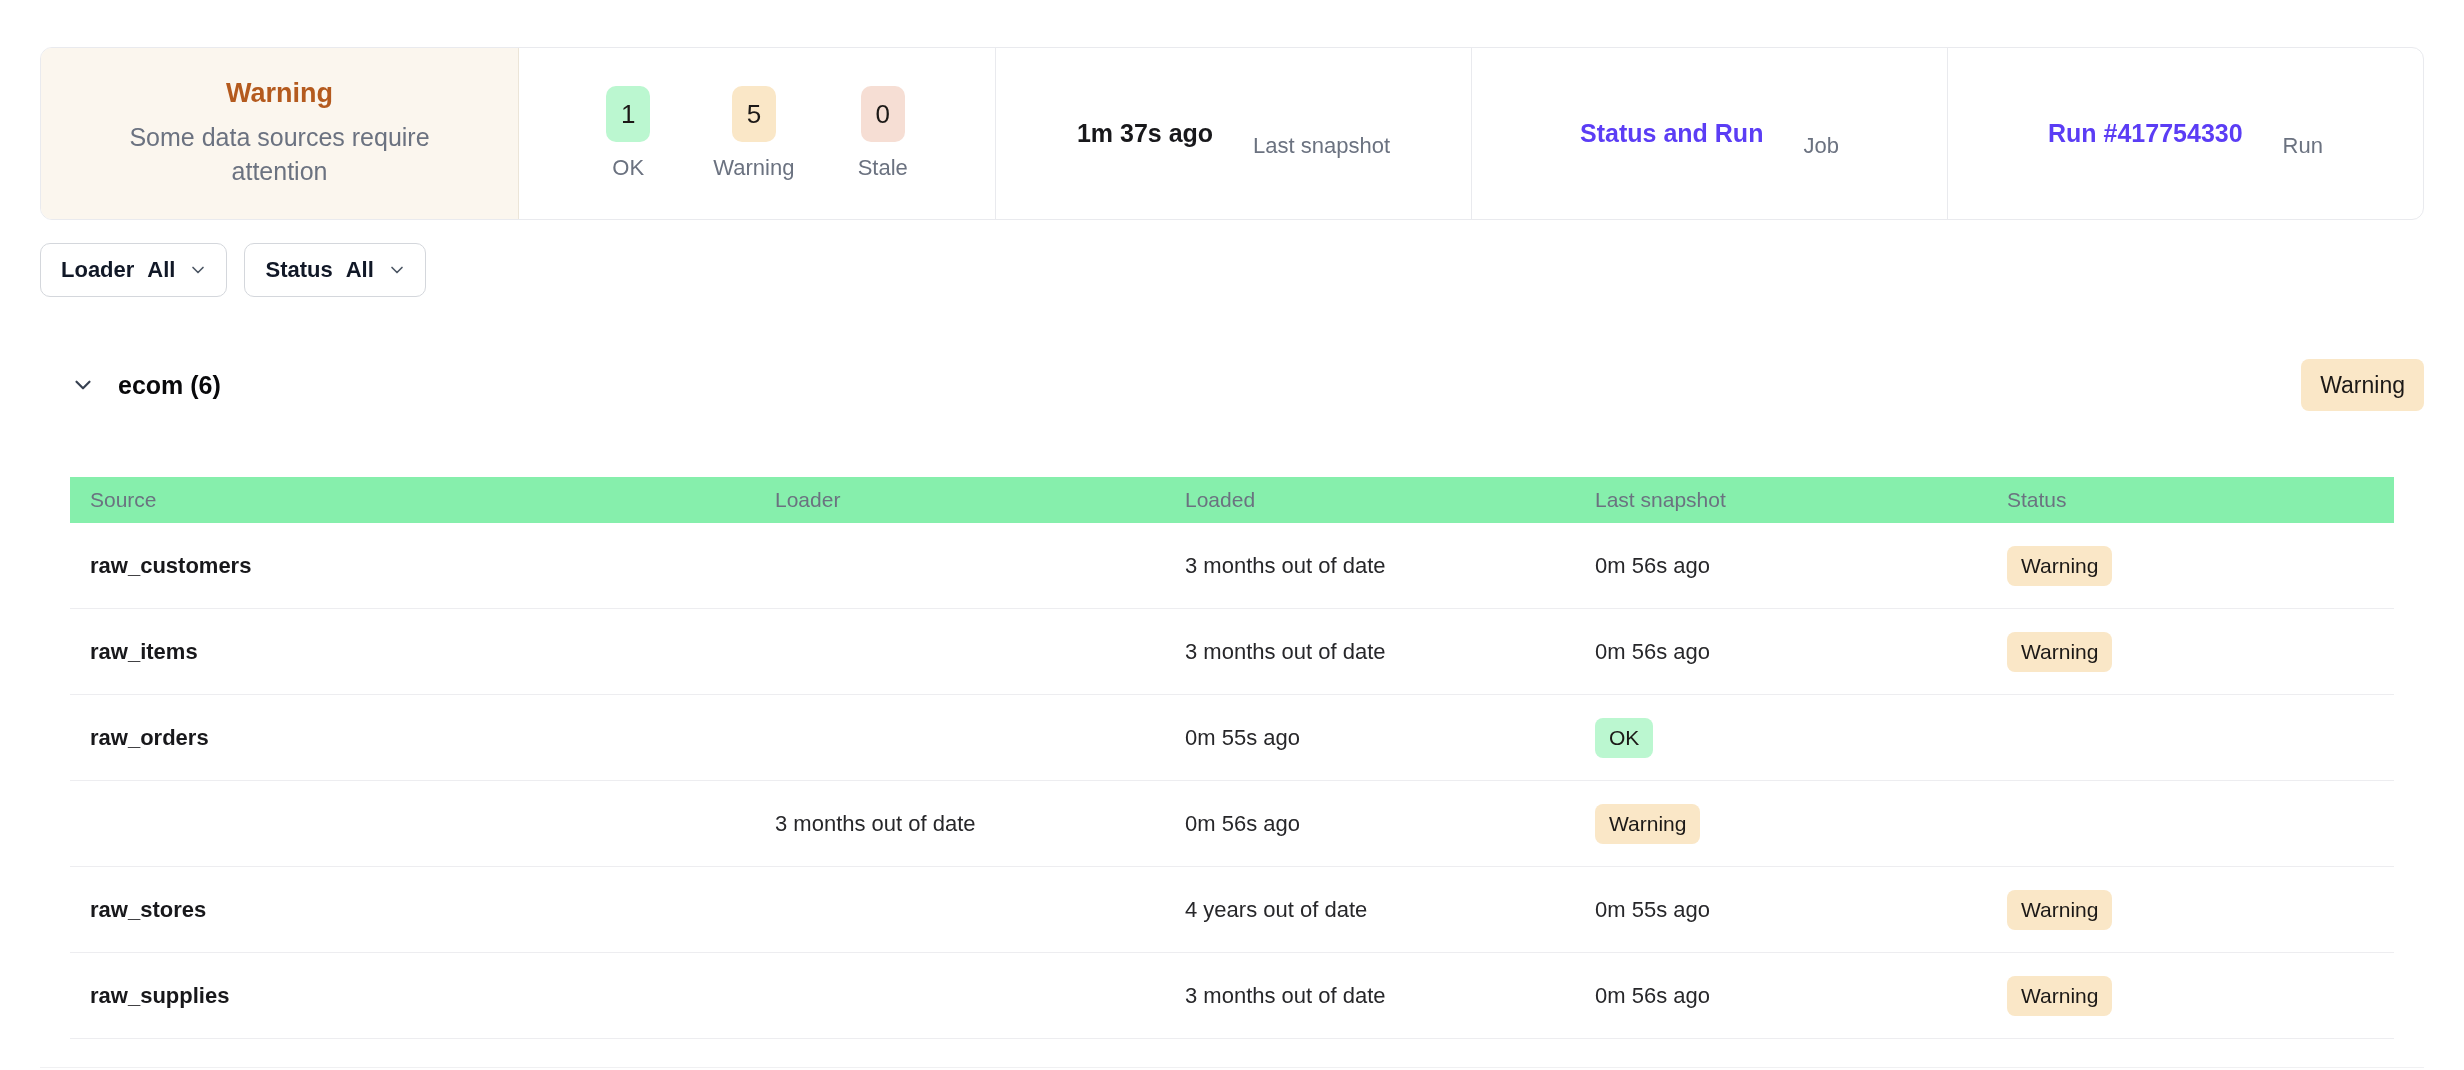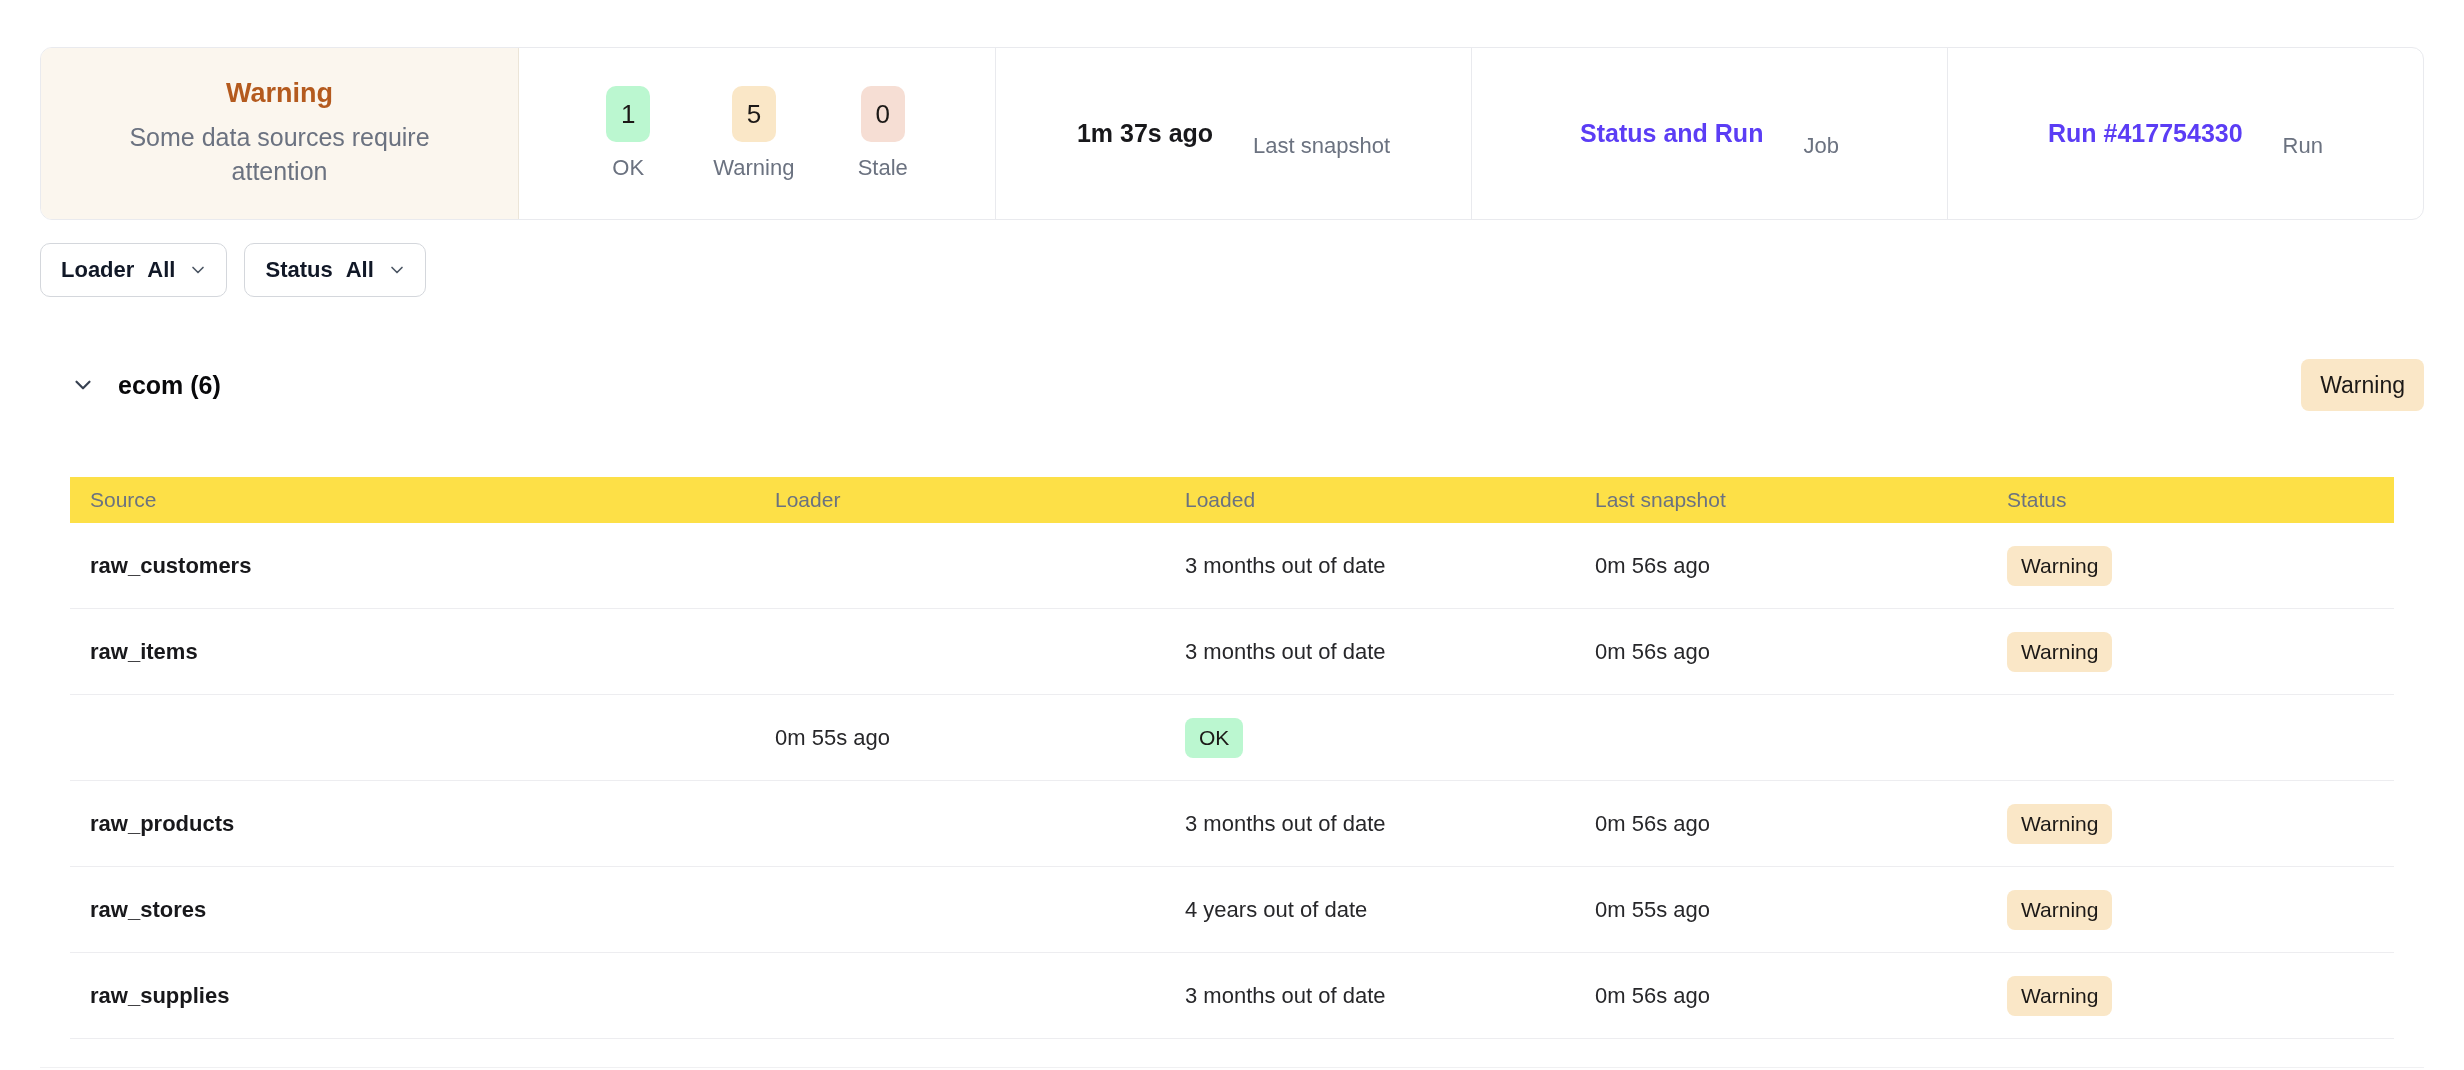--- a/index.html
+++ b/index.html
@@ -67,21 +67,21 @@
   .group-badge {
     margin-left:auto; background:#fae7c7; border-radius:8px;
     height:52px; display:flex; align-items:center; padding:0 19px;
     font-size:23px; color:#1c1917;
   }
 
   
   .table { margin:66px 70px 0; }
   .t-header {
     display:grid; grid-template-columns:705px 410px 410px 412px 1fr;
-    height:46px; align-items:center; background:#fde047;
+    height:46px; align-items:center; background:#86efac;
     color:#6b7280; font-size:21px;
   }
   .t-header .c-source { padding-left:20px; }
   .t-row {
     display:grid; grid-template-columns:705px 410px 410px 412px 1fr;
     height:86px; align-items:center; border-bottom:1px solid #ededf0;
     font-size:22px; color:#27272a;
   }
   .t-row .src { padding-left:20px; font-weight:600; color:#18181b; cursor:pointer; }
   .status-badge {
@@ -177,27 +177,27 @@
 
   <div class="t-row">
     <div class="src">raw_items</div>
     <div></div>
     <div>3 months out of date</div>
     <div>0m 56s ago</div>
     <div><span class="status-badge badge-warning">Warning</span></div>
   </div>
 
   <div class="t-row">
+    <div class="src">raw_orders</div>
     <div></div>
     <div>0m 55s ago</div>
     <div><span class="status-badge badge-ok">OK</span></div>
   </div>
 
   <div class="t-row">
-    <div class="src">raw_products</div>
     <div></div>
     <div>3 months out of date</div>
     <div>0m 56s ago</div>
     <div><span class="status-badge badge-warning">Warning</span></div>
   </div>
 
   <div class="t-row">
     <div class="src">raw_stores</div>
     <div></div>
     <div>4 years out of date</div>

